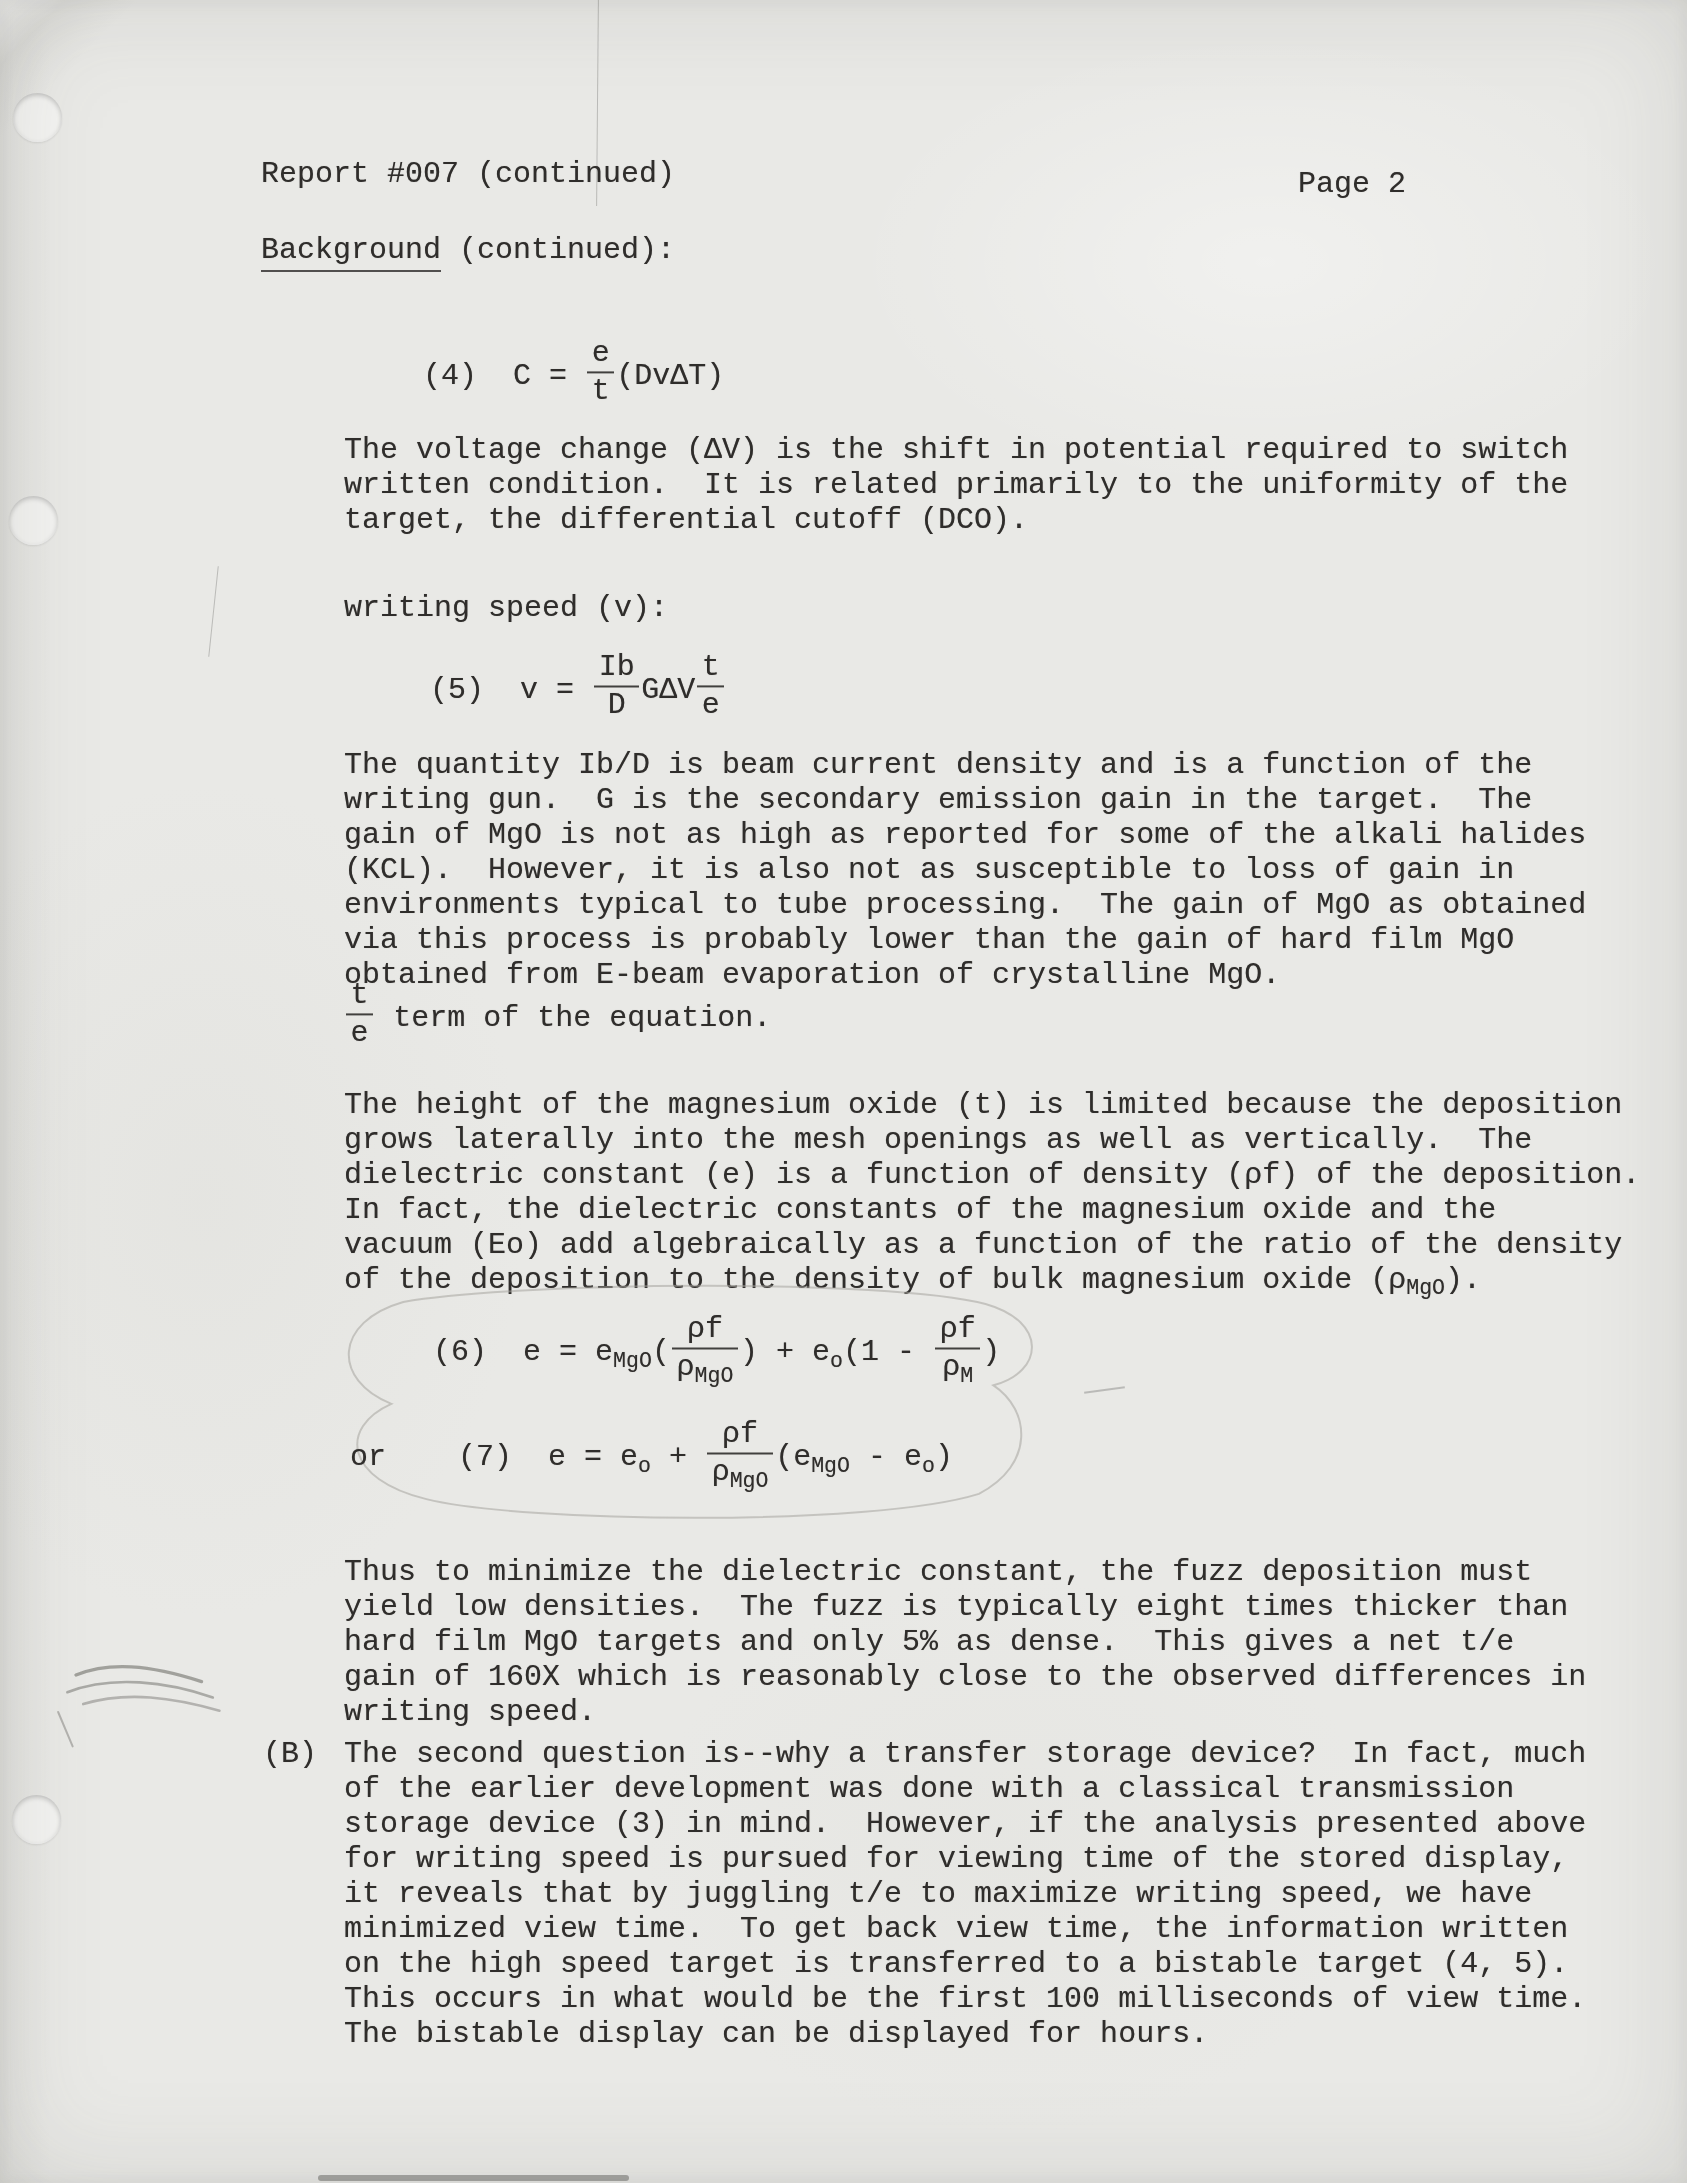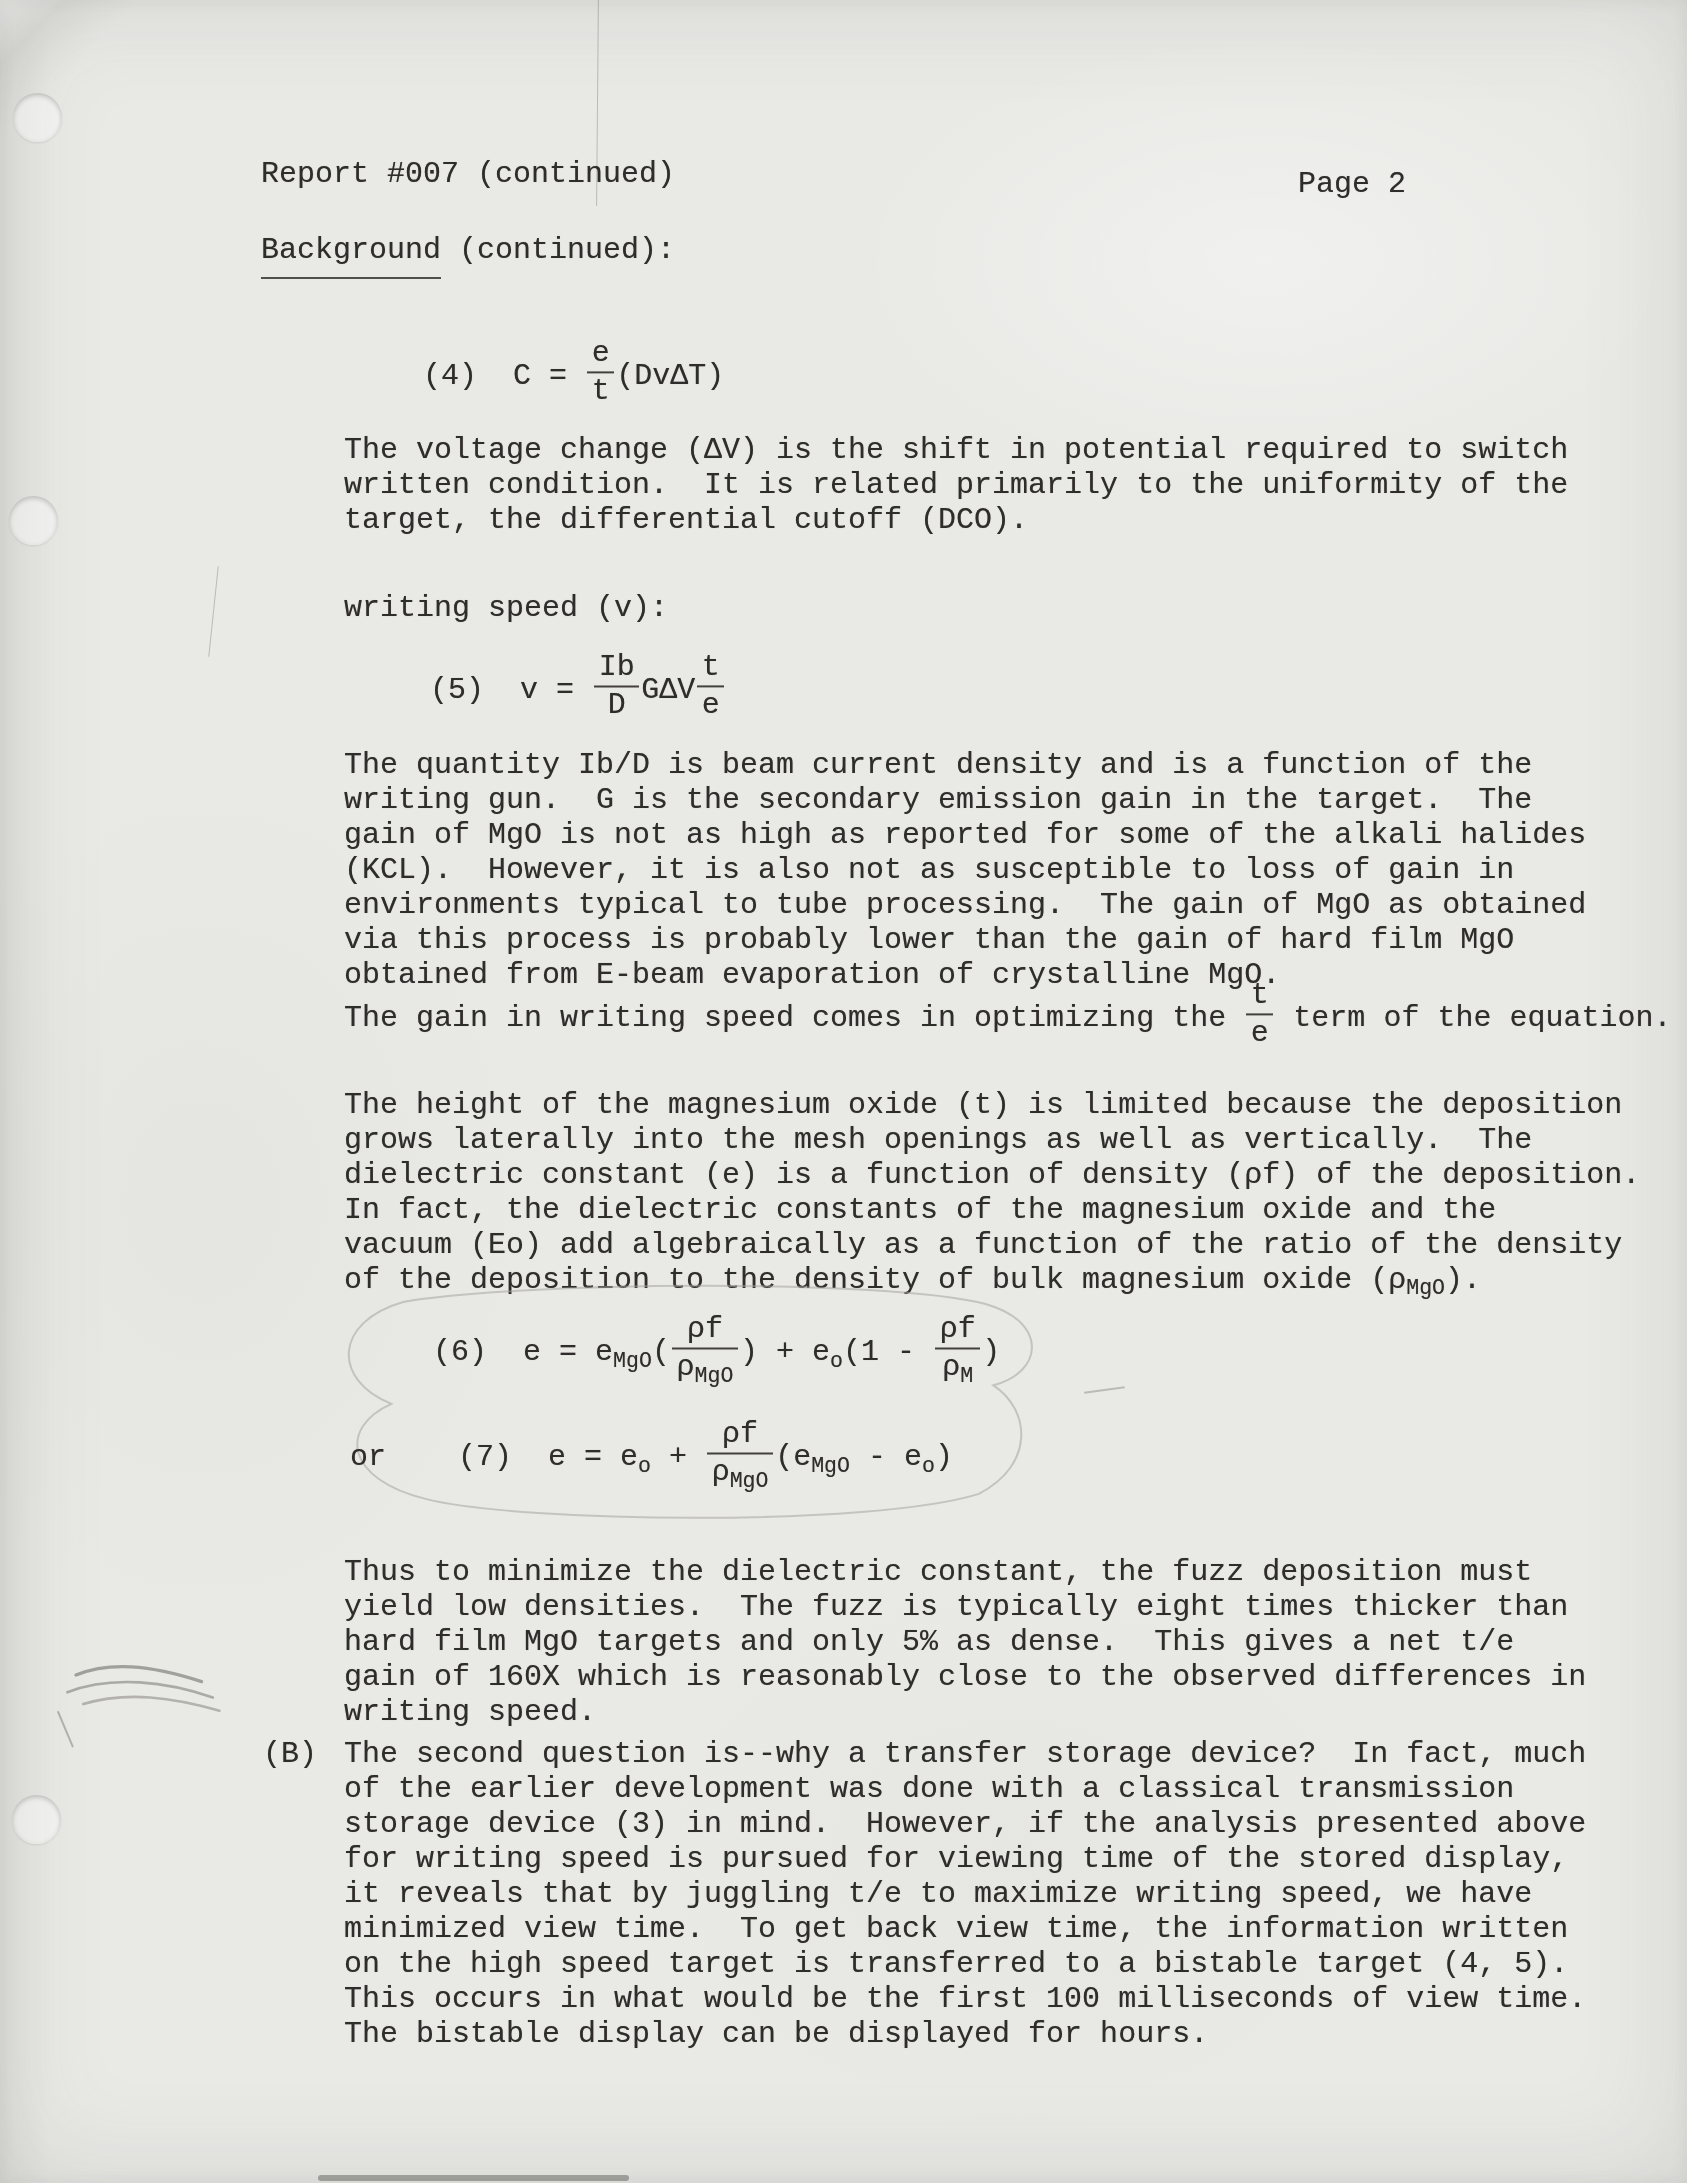--- a/index.html
+++ b/index.html
@@ -27,21 +27,21 @@
   .line{height:35px;line-height:35px;white-space:pre;}
   .eq{position:absolute;white-space:pre;}
   .tk{white-space:pre;}
   .frac{
     display:inline-block;vertical-align:middle;text-align:center;
     margin:0 2px;transform:translateY(-0.12em);
   }
   .frac .num{display:block;border-bottom:2px solid rgba(47,45,43,0.9);padding:0 4.6px 2px;line-height:1.08;}
   .frac .den{display:block;padding:2px 4.6px 0;line-height:1.08;}
   .sub{font-size:0.72em;position:relative;top:0.30em;}
-  .underlined{border-bottom:2.6px solid rgba(54,52,50,0.85);padding-bottom:10px;}
+  .underlined{border-bottom:2.6px solid rgba(54,52,50,0.85);padding-bottom:3px;}
   .hole{
     position:absolute;width:49px;height:49px;border-radius:50%;
     background:#f3f3f1;
     box-shadow:inset 0 2px 5.3px rgba(0,0,0,0.22), inset 0 -0.7px 1.3px rgba(255,255,255,0.65), 0 1.3px 2px rgba(0,0,0,0.08);
   }
   .scratch{position:absolute;background:rgba(100,100,96,0.35);}
   .artifact-svg{position:absolute;overflow:visible;}
   .bottom-strip{
     position:absolute;left:318px;top:2175px;width:311px;height:6px;
     background:rgba(82,82,78,0.45);border-radius:3.3px;
@@ -70,21 +70,21 @@
   <div class="eq" style="left:423px;top:341px;"><span class="tk">(4)  C = </span><span class="frac"><span class="num"><span class="tk">e</span></span><span class="den"><span class="tk">t</span></span></span><span class="tk">(DvΔT)</span></div>
 
   <div class="block" style="left:344px;top:433px;"><div class="line">The voltage change (ΔV) is the shift in potential required to switch</div><div class="line">written condition.  It is related primarily to the uniformity of the</div><div class="line">target, the differential cutoff (DCO).</div></div>
 
   <div class="block" style="left:344px;top:591px;"><div class="line">writing speed (v):</div></div>
 
   <div class="eq" style="left:430px;top:655px;"><span class="tk">(5)  v = </span><span class="frac"><span class="num"><span class="tk">Ib</span></span><span class="den"><span class="tk">D</span></span></span><span class="tk">GΔV</span><span class="frac"><span class="num"><span class="tk">t</span></span><span class="den"><span class="tk">e</span></span></span></div>
 
   <div class="block" style="left:344px;top:748px;"><div class="line">The quantity Ib/D is beam current density and is a function of the</div><div class="line">writing gun.  G is the secondary emission gain in the target.  The</div><div class="line">gain of MgO is not as high as reported for some of the alkali halides</div><div class="line">(KCL).  However, it is also not as susceptible to loss of gain in</div><div class="line">environments typical to tube processing.  The gain of MgO as obtained</div><div class="line">via this process is probably lower than the gain of hard film MgO</div><div class="line">obtained from E-beam evaporation of crystalline MgO.</div></div>
 
-  <div class="eq" style="left:344px;top:983px;"><span class="tk">The gain in writing speed comes in optimizing the </span><span class="frac"><span class="num"><span class="tk">t</span></span><span class="den"><span class="tk">e</span></span></span><span class="tk"> term of the equation.</span></div>
+  <div class="eq" style="left:344px;top:983px;"><span class="frac"><span class="num"><span class="tk">t</span></span><span class="den"><span class="tk">e</span></span></span><span class="tk"> term of the equation.</span></div>
 
   <div class="block" style="left:344px;top:1088px;"><div class="line">The height of the magnesium oxide (t) is limited because the deposition</div><div class="line">grows laterally into the mesh openings as well as vertically.  The</div><div class="line">dielectric constant (e) is a function of density (ρf) of the deposition.</div><div class="line">In fact, the dielectric constants of the magnesium oxide and the</div><div class="line">vacuum (Eo) add algebraically as a function of the ratio of the density</div><div class="line"><span class="tk">of the deposition to the density of bulk magnesium oxide (ρ</span><span class="sub">MgO</span><span class="tk">).</span></div></div>
 
   <svg class="artifact-svg" style="left:304px;top:1274px;" width="794" height="265" viewBox="0 0 1200 400">
     <path d="M 150 42 C 320 12, 880 6, 1030 45 C 1125 72, 1118 148, 1042 168 C 1098 205, 1105 288, 1020 332 C 860 382, 330 376, 185 340 C 62 310, 52 232, 132 196 C 42 160, 45 72, 150 42 Z" fill="none" stroke="#a5a49f" stroke-width="3" stroke-opacity="0.55" stroke-linecap="round"></path>
   </svg>
 
   <div class="eq" style="left:433px;top:1317px;"><span class="tk">(6)  e = e</span><span class="sub">MgO</span><span class="tk">(</span><span class="frac"><span class="num"><span class="tk">ρf</span></span><span class="den"><span class="tk">ρ</span><span class="sub">MgO</span></span></span><span class="tk">) + e</span><span class="sub">o</span><span class="tk">(1 - </span><span class="frac"><span class="num"><span class="tk">ρf</span></span><span class="den"><span class="tk">ρ</span><span class="sub">M</span></span></span><span class="tk">)</span></div>
 
   <div class="eq" style="left:350px;top:1422px;"><span class="tk">or    (7)  e = e</span><span class="sub">o</span><span class="tk"> + </span><span class="frac"><span class="num"><span class="tk">ρf</span></span><span class="den"><span class="tk">ρ</span><span class="sub">MgO</span></span></span><span class="tk">(e</span><span class="sub">MgO</span><span class="tk"> - e</span><span class="sub">o</span><span class="tk">)</span></div>

